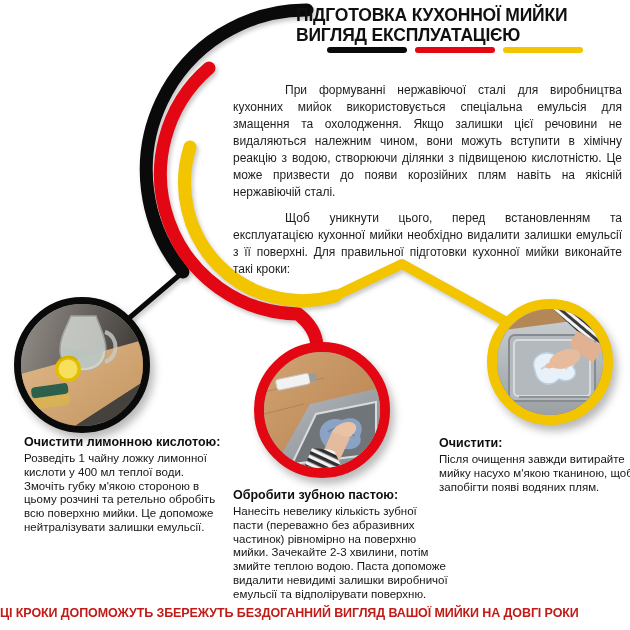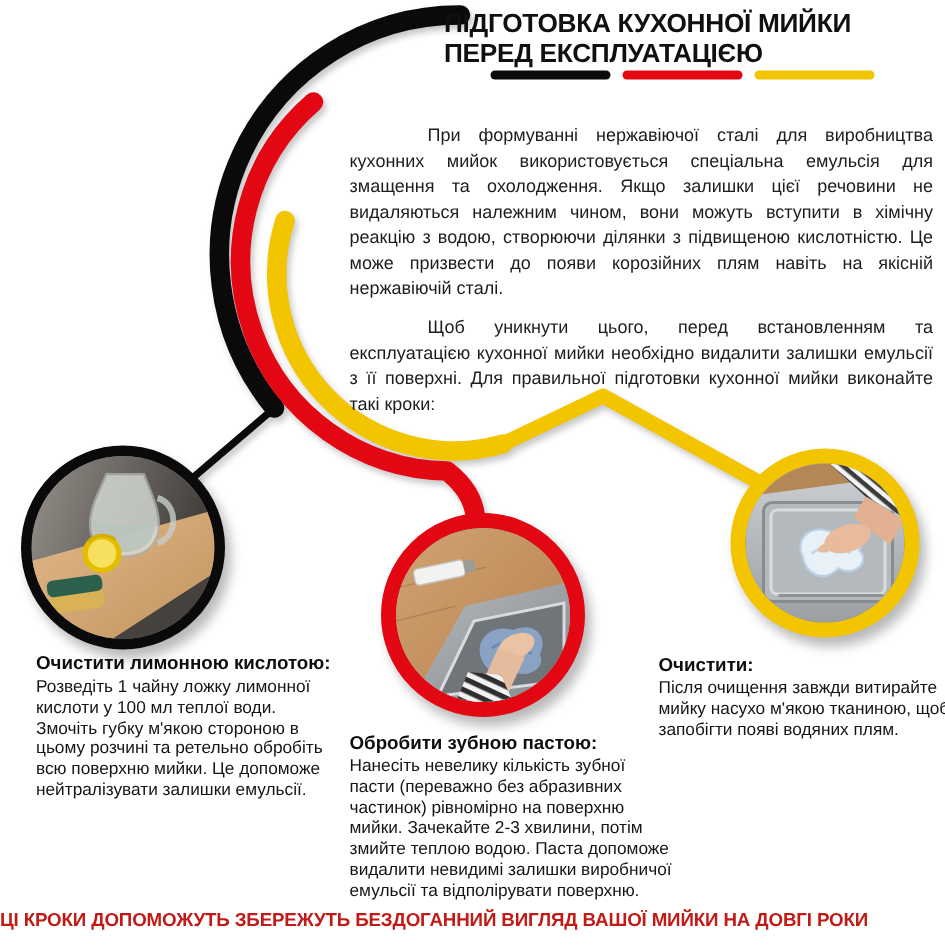--- a/index.html
+++ b/index.html
@@ -56,21 +56,21 @@
   <svg class="arcs" viewBox="0 0 630 630" aria-hidden="true">
     <path class="arc-black" d="M 307 10 A 160 160 0 0 0 183 272" stroke-width="13"></path>
     <path class="arc-black" d="M 183 272 L 128 319" stroke-width="5"></path>
     <path class="arc-red" d="M 209 68 A 140 140 0 0 0 298 314 Q 316 328 317 346" stroke-width="13"></path>
     <path class="arc-yellow" d="M 190 147 A 118 118 0 0 0 335 296" stroke-width="13"></path>
     <path class="arc-yellow" d="M 333 297 L 402 264 L 505 321" stroke-width="10"></path>
   </svg>
 
   <div class="title">
     <div>ПІДГОТОВКА КУХОННОЇ МИЙКИ</div>
-    <div>ПЕРЕД ЕКСПЛУАТАЦІЄЮ</div>
+    <div>ВИГЛЯД ЕКСПЛУАТАЦІЄЮ</div>
   </div>
   <div class="flag-bars">
     <div class="bar b1"></div>
     <div class="bar b2"></div>
     <div class="bar b3"></div>
   </div>
 
   <div class="intro">
     <p>При формуванні нержавіючої сталі для виробництва кухонних мийок використовується спеціальна емульсія для змащення та охолодження. Якщо залишки цієї речовини не видаляються належним чином, вони можуть вступити в хімічну реакцію з водою, створюючи ділянки з підвищеною кислотністю. Це може призвести до появи корозійних плям навіть на якісній нержавіючій сталі.</p>
     <p>Щоб уникнути цього, перед встановленням та експлуатацією кухонної мийки необхідно видалити залишки емульсії з її поверхні. Для правильної підготовки кухонної мийки виконайте такі кроки:</p>
@@ -158,21 +158,21 @@
       <polygon points="80,22 106,38 96,54 72,36" fill="#e2b191"></polygon>
       <path d="M38,62 C32,48 46,40 58,46 C70,40 82,48 76,58 C84,66 72,76 62,70 C52,80 40,74 38,62 Z" fill="#e8f0f8" stroke="#b9cfe4" stroke-width="1.5"></path>
       <path d="M44,60 C52,54 64,54 70,60" fill="none" stroke="#c3d6ea" stroke-width="2"></path>
       <ellipse cx="68" cy="50" rx="16" ry="9" transform="rotate(-18 68 50)" fill="#e7bb9b"></ellipse>
       <ellipse cx="54" cy="56" rx="6" ry="3" transform="rotate(-18 54 56)" fill="#e7bb9b"></ellipse>
     </svg>
   </div>
 
   <div class="step s1">
     <h3>Очистити лимонною кислотою:</h3>
-    <div>Розведіть 1 чайну ложку лимонної кислоти у 100 мл теплої води. Змочіть губку м'якою стороною в цьому розчині та ретельно обробіть всю поверхню мийки. Це допоможе нейтралізувати залишки емульсії.</div>
+    <div>Розведіть 1 чайну ложку лимонної кислоти у 400 мл теплої води. Змочіть губку м'якою стороною в цьому розчині та ретельно обробіть всю поверхню мийки. Це допоможе нейтралізувати залишки емульсії.</div>
   </div>
 
   <div class="step s2">
     <h3>Обробити зубною пастою:</h3>
     <div>Нанесіть невелику кількість зубної пасти (переважно без абразивних частинок) рівномірно на поверхню мийки. Зачекайте 2-3 хвилини, потім змийте теплою водою. Паста допоможе видалити невидимі залишки виробничої емульсії та відполірувати поверхню.</div>
   </div>
 
   <div class="step s3">
     <h3>Очистити:</h3>
     <div>Після очищення завжди витирайте мийку насухо м'якою тканиною, щоб запобігти появі водяних плям.</div>

